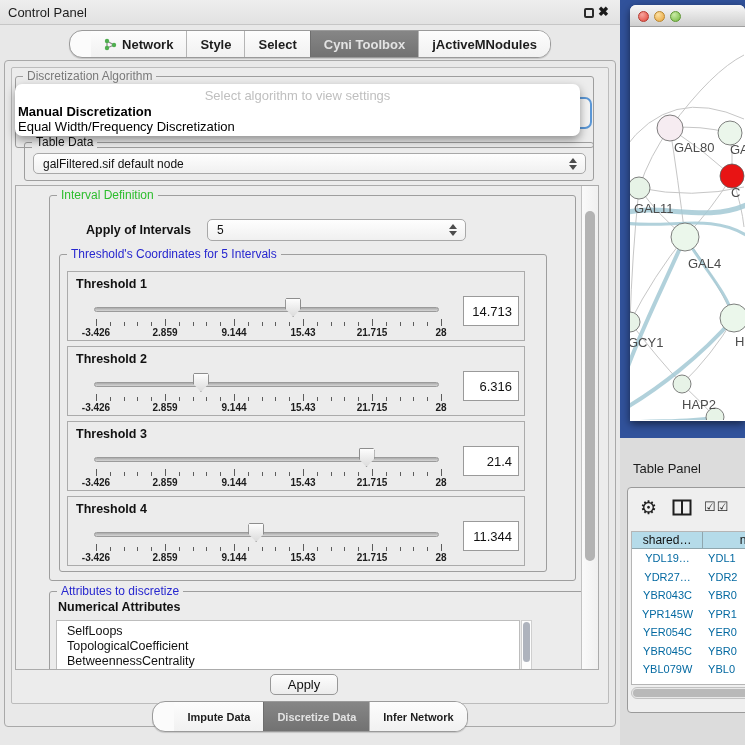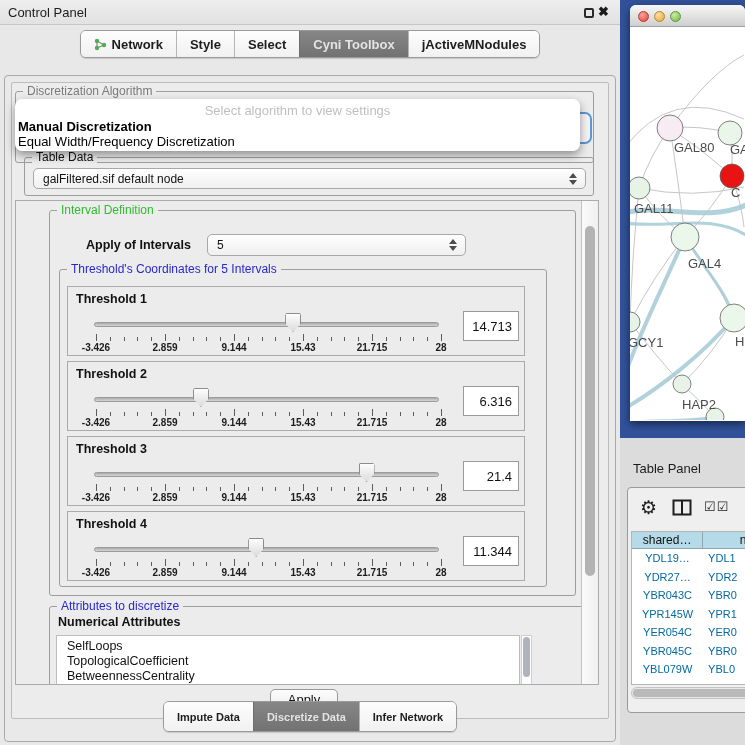--- a/index.html
+++ b/index.html
@@ -7,29 +7,29 @@
   #root { position:relative; width:745px; height:745px; }
   .abs { position:absolute; }
 
   
   #left { position:absolute; left:0; top:0; width:620px; height:745px; background:#e8e8e8; }
   #titlebar { position:absolute; left:0; top:0; width:620px; height:25px; background:linear-gradient(#eeeeee,#e2e2e2); border-bottom:1px solid #c6c6c6; }
   #titlebar .title { position:absolute; left:8px; top:5px; font-size:13px; color:#1c1c1c; }
   .float-box { position:absolute; left:584px; top:8px; width:10px; height:10px; border:2px solid #2a2a2a; border-radius:2px; }
   .close-x { position:absolute; left:598px; top:4px; font-size:13px; font-weight:bold; color:#1a1a1a; }
 
-  .segmented { display:inline-flex; border:1px solid #9a9a9a; border-radius:6px; overflow:hidden; background:#fbfbfb; box-shadow:0 1px 1px rgba(0,0,0,.15); }
+  .segmented { display:inline-flex; border:1px solid #9a9a9a; border-radius:13px; overflow:hidden; background:#fbfbfb; box-shadow:0 1px 1px rgba(0,0,0,.15);padding-left:21px; }
   .seg-item { display:flex; align-items:center; gap:5px; padding:0 13px; height:26px; font-size:13px; font-weight:bold; color:#1d1d1d; background:linear-gradient(#fdfdfd,#f1f1f1); border-left:1px solid #b5b5b5; white-space:nowrap; }
   .seg-item:first-child { border-left:none; }
   .seg-item.sel { background:linear-gradient(#868686,#727272); color:#e3e3e3; border-left-color:#6e6e6e; }
   #tabrow { position:absolute; left:0; top:30px; width:620px; text-align:center; }
   #bottomtabs { position:absolute; left:0; top:701px; width:620px; text-align:center; }
   #bottomtabs .seg-item { height:29px; font-size:11px; }
 
-  #outerpanel { position:absolute; left:4px; top:60px; width:612px; height:667px; border:1px solid #a9a9a9; border-radius:4px; background:#e9e9e9;margin-top:15px; }
+  #outerpanel { position:absolute; left:4px; top:60px; width:612px; height:667px; border:1px solid #a9a9a9; border-radius:4px; background:#e9e9e9; }
   #innerpanel { position:absolute; left:6px; top:6px; width:598px; height:637px; border:1px solid #bcbcbc; border-radius:2px; background:#ececec; }
 
   .group { position:absolute; border:1px solid #9e9e9e; border-radius:3px; }
   .group-title { position:absolute; top:-8px; left:7px; background:#ececec; padding:0 4px; font-size:12px; white-space:nowrap; }
   .t-gray { color:#7a7a7a; }
   .t-green { color:#2dbd2d; }
   .t-blue { color:#2727cf; }
   .t-black { color:#111; font-weight:bold; }
 
   .combo { position:absolute; background:linear-gradient(#fefefe,#f0f0f0); border:1px solid #a8a8a8; border-radius:5px; font-size:12px; color:#111; display:flex; align-items:center; padding-left:9px; }

